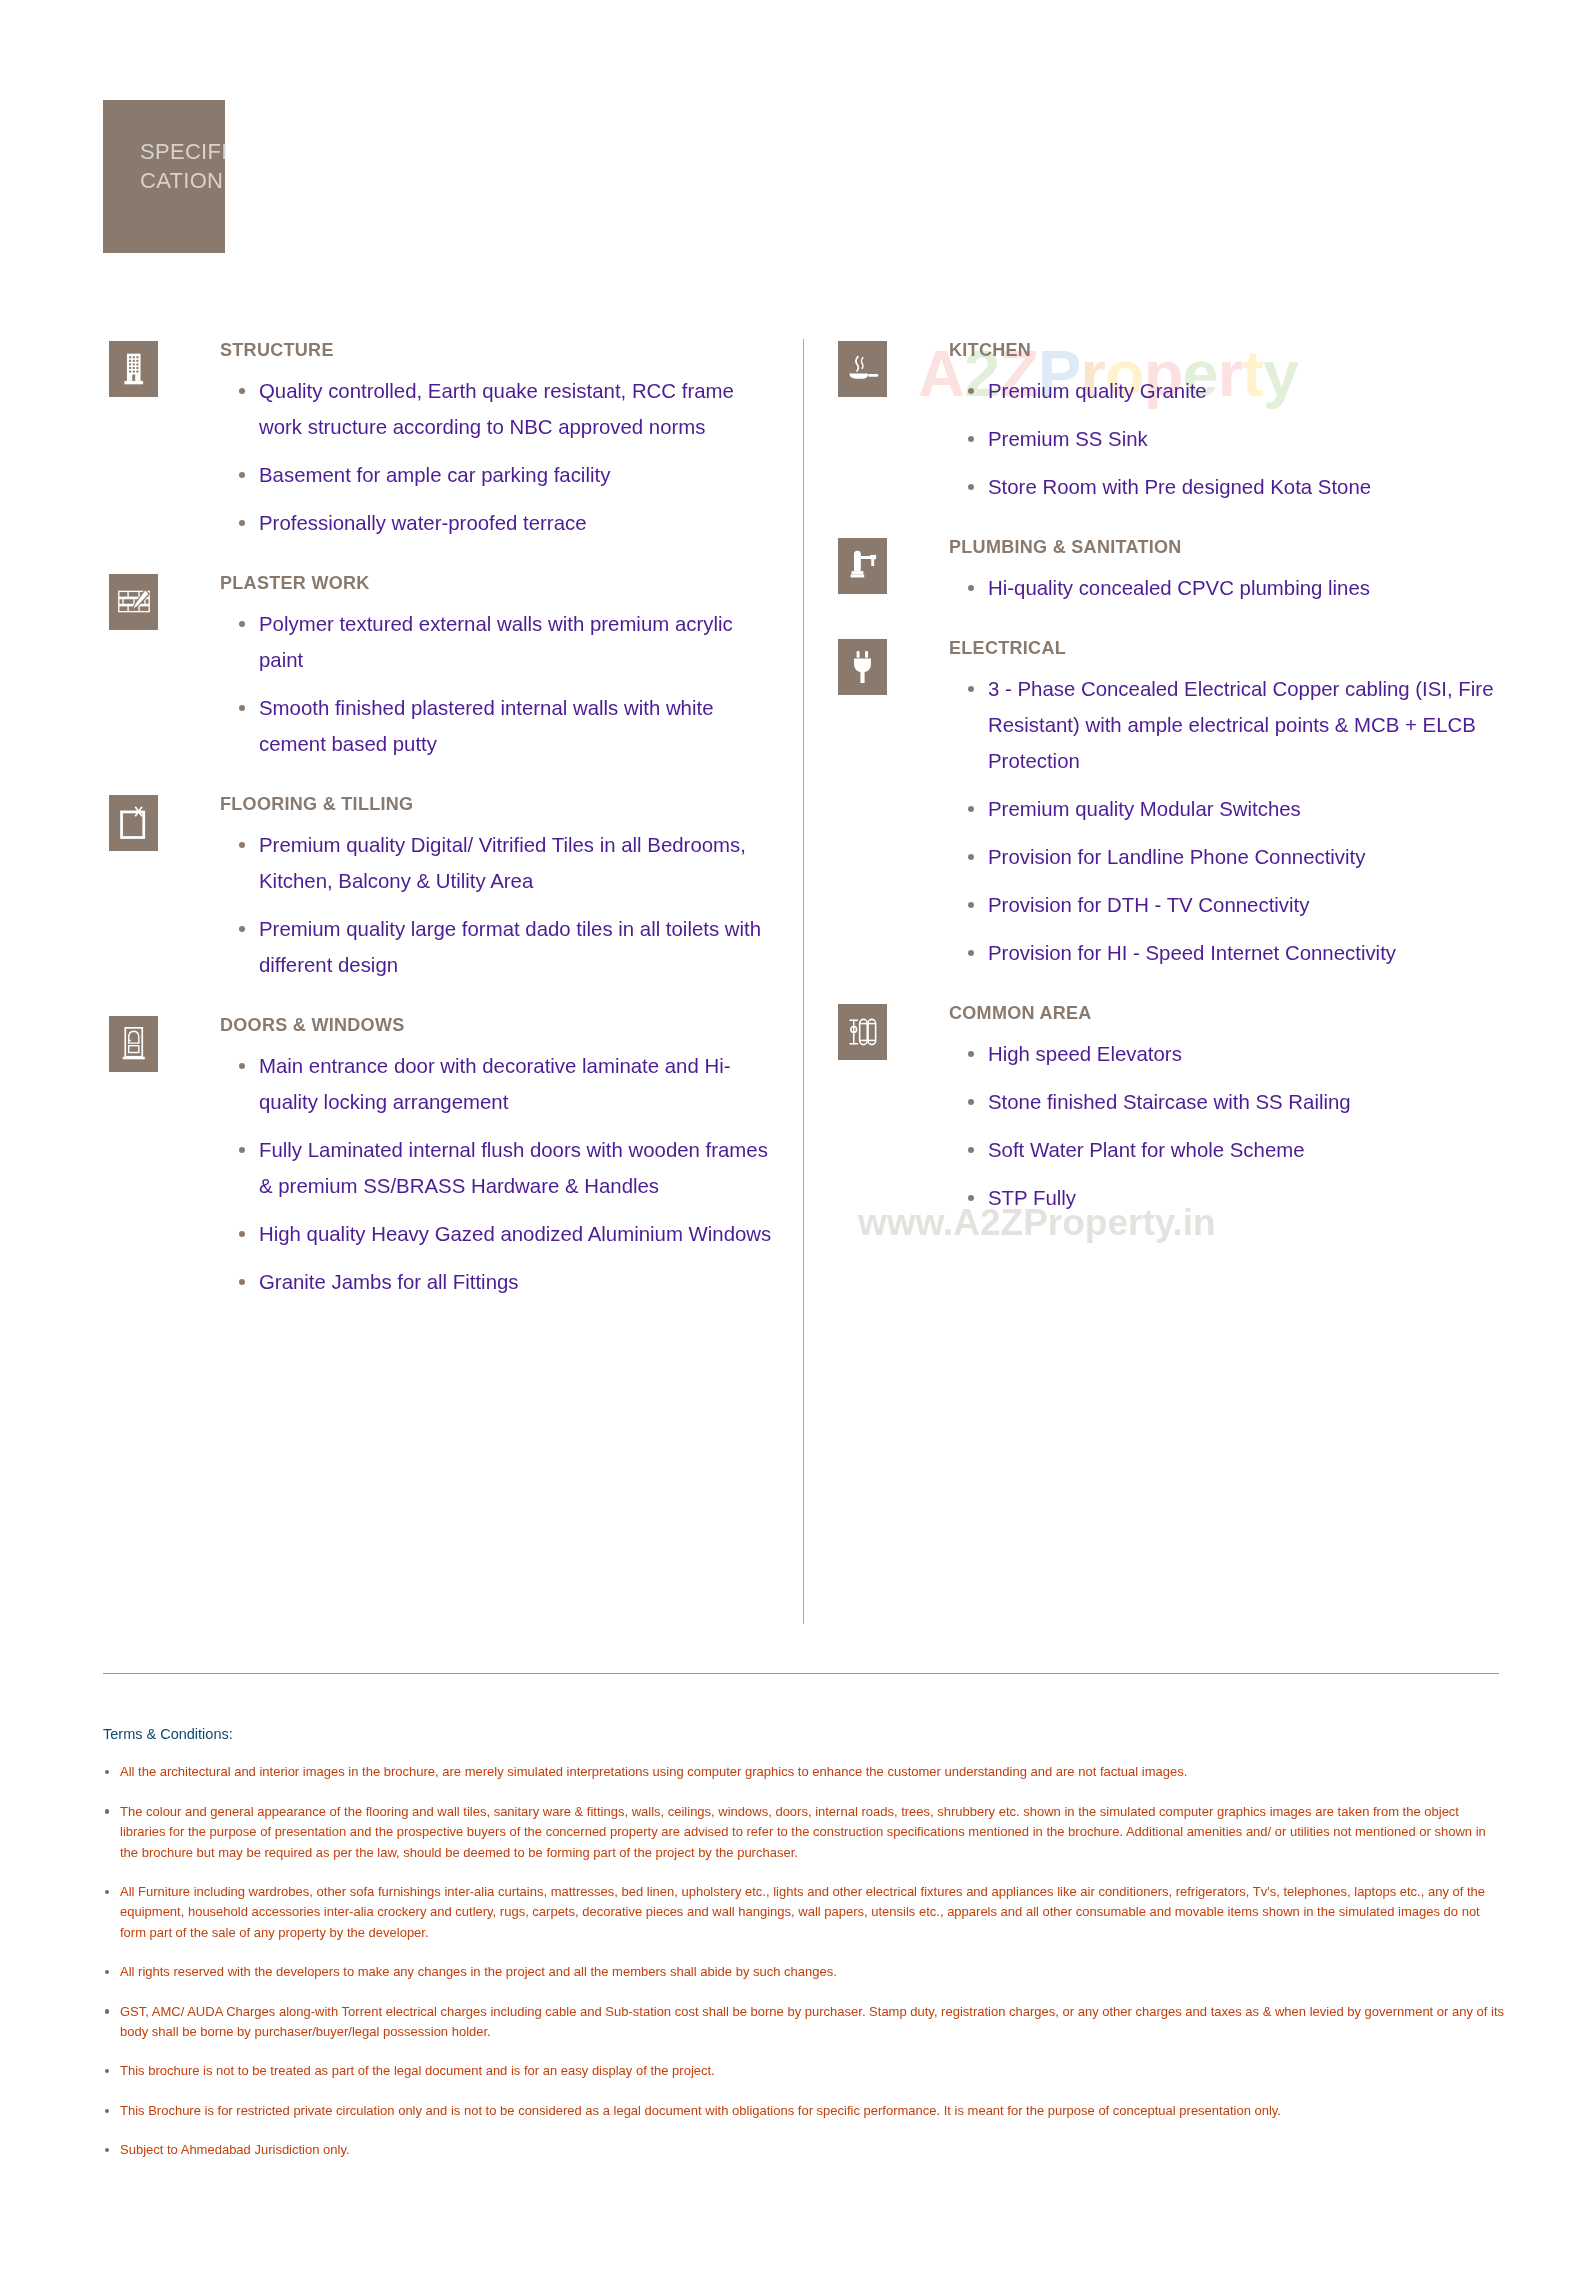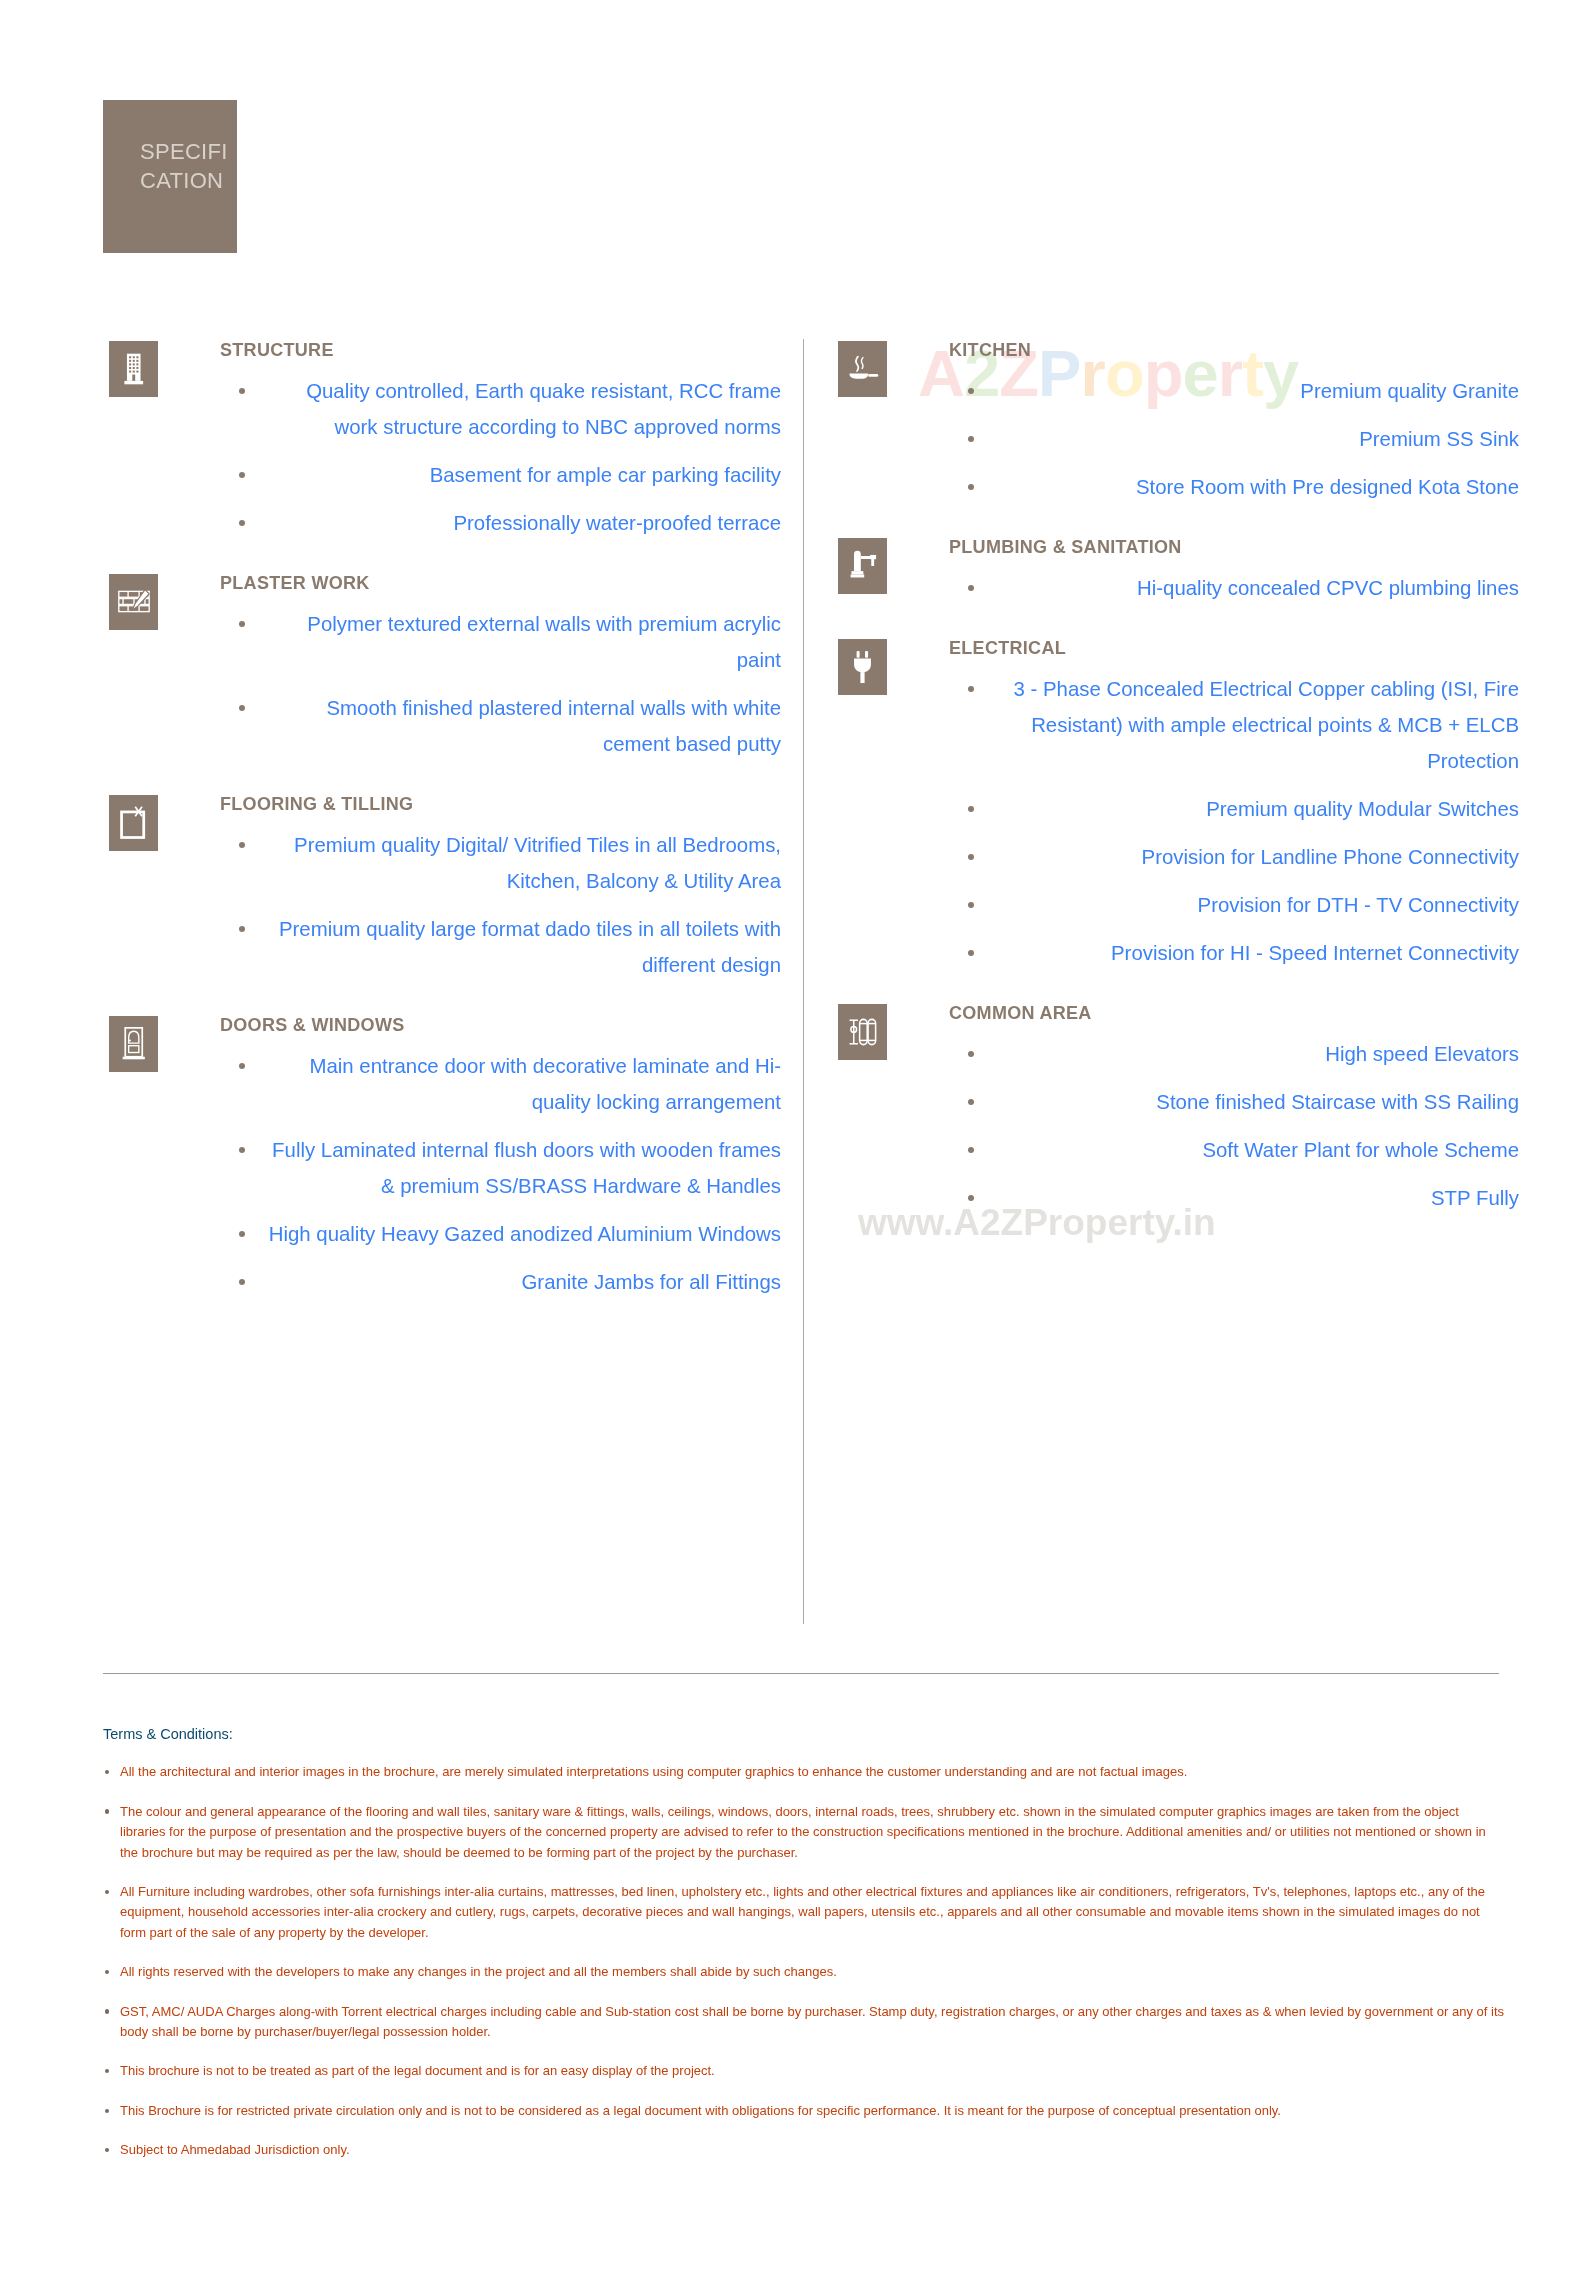--- a/index.html
+++ b/index.html
@@ -20,21 +20,21 @@
     width: 1595px;
     height: 2295px;
     background: #ffffff;
   }
 
   
   .title-block {
     position: absolute;
     left: 103px;
     top: 100px;
-    width: 134px;
+    width: 122px;
     height: 153px;
     background: #8a7a6d;
     box-sizing: border-box;
     padding: 37px 0 0 37px;
   }
   .title-block .title-line {
     color: #d9d2cb;
     font-size: 22px;
     line-height: 29px;
     letter-spacing: 0.3px;
@@ -120,24 +120,23 @@
   ul.sec-list {
     list-style: none;
     margin: 0;
     padding: 0;
   }
   ul.sec-list li {
     position: relative;
     padding-left: 39px;
     font-size: 20.4px;
     line-height: 36px;
-    color: #3b82f6;
+    color: #4c1d95;
     margin-bottom: 12px;
     font-weight: 300;
-    text-align: right;
   }
   ul.sec-list li::before {
     content: "";
     position: absolute;
     left: 19px;
     top: 15.3px;
     width: 6px;
     height: 6px;
     border-radius: 50%;
     background: #8a7a6d;

